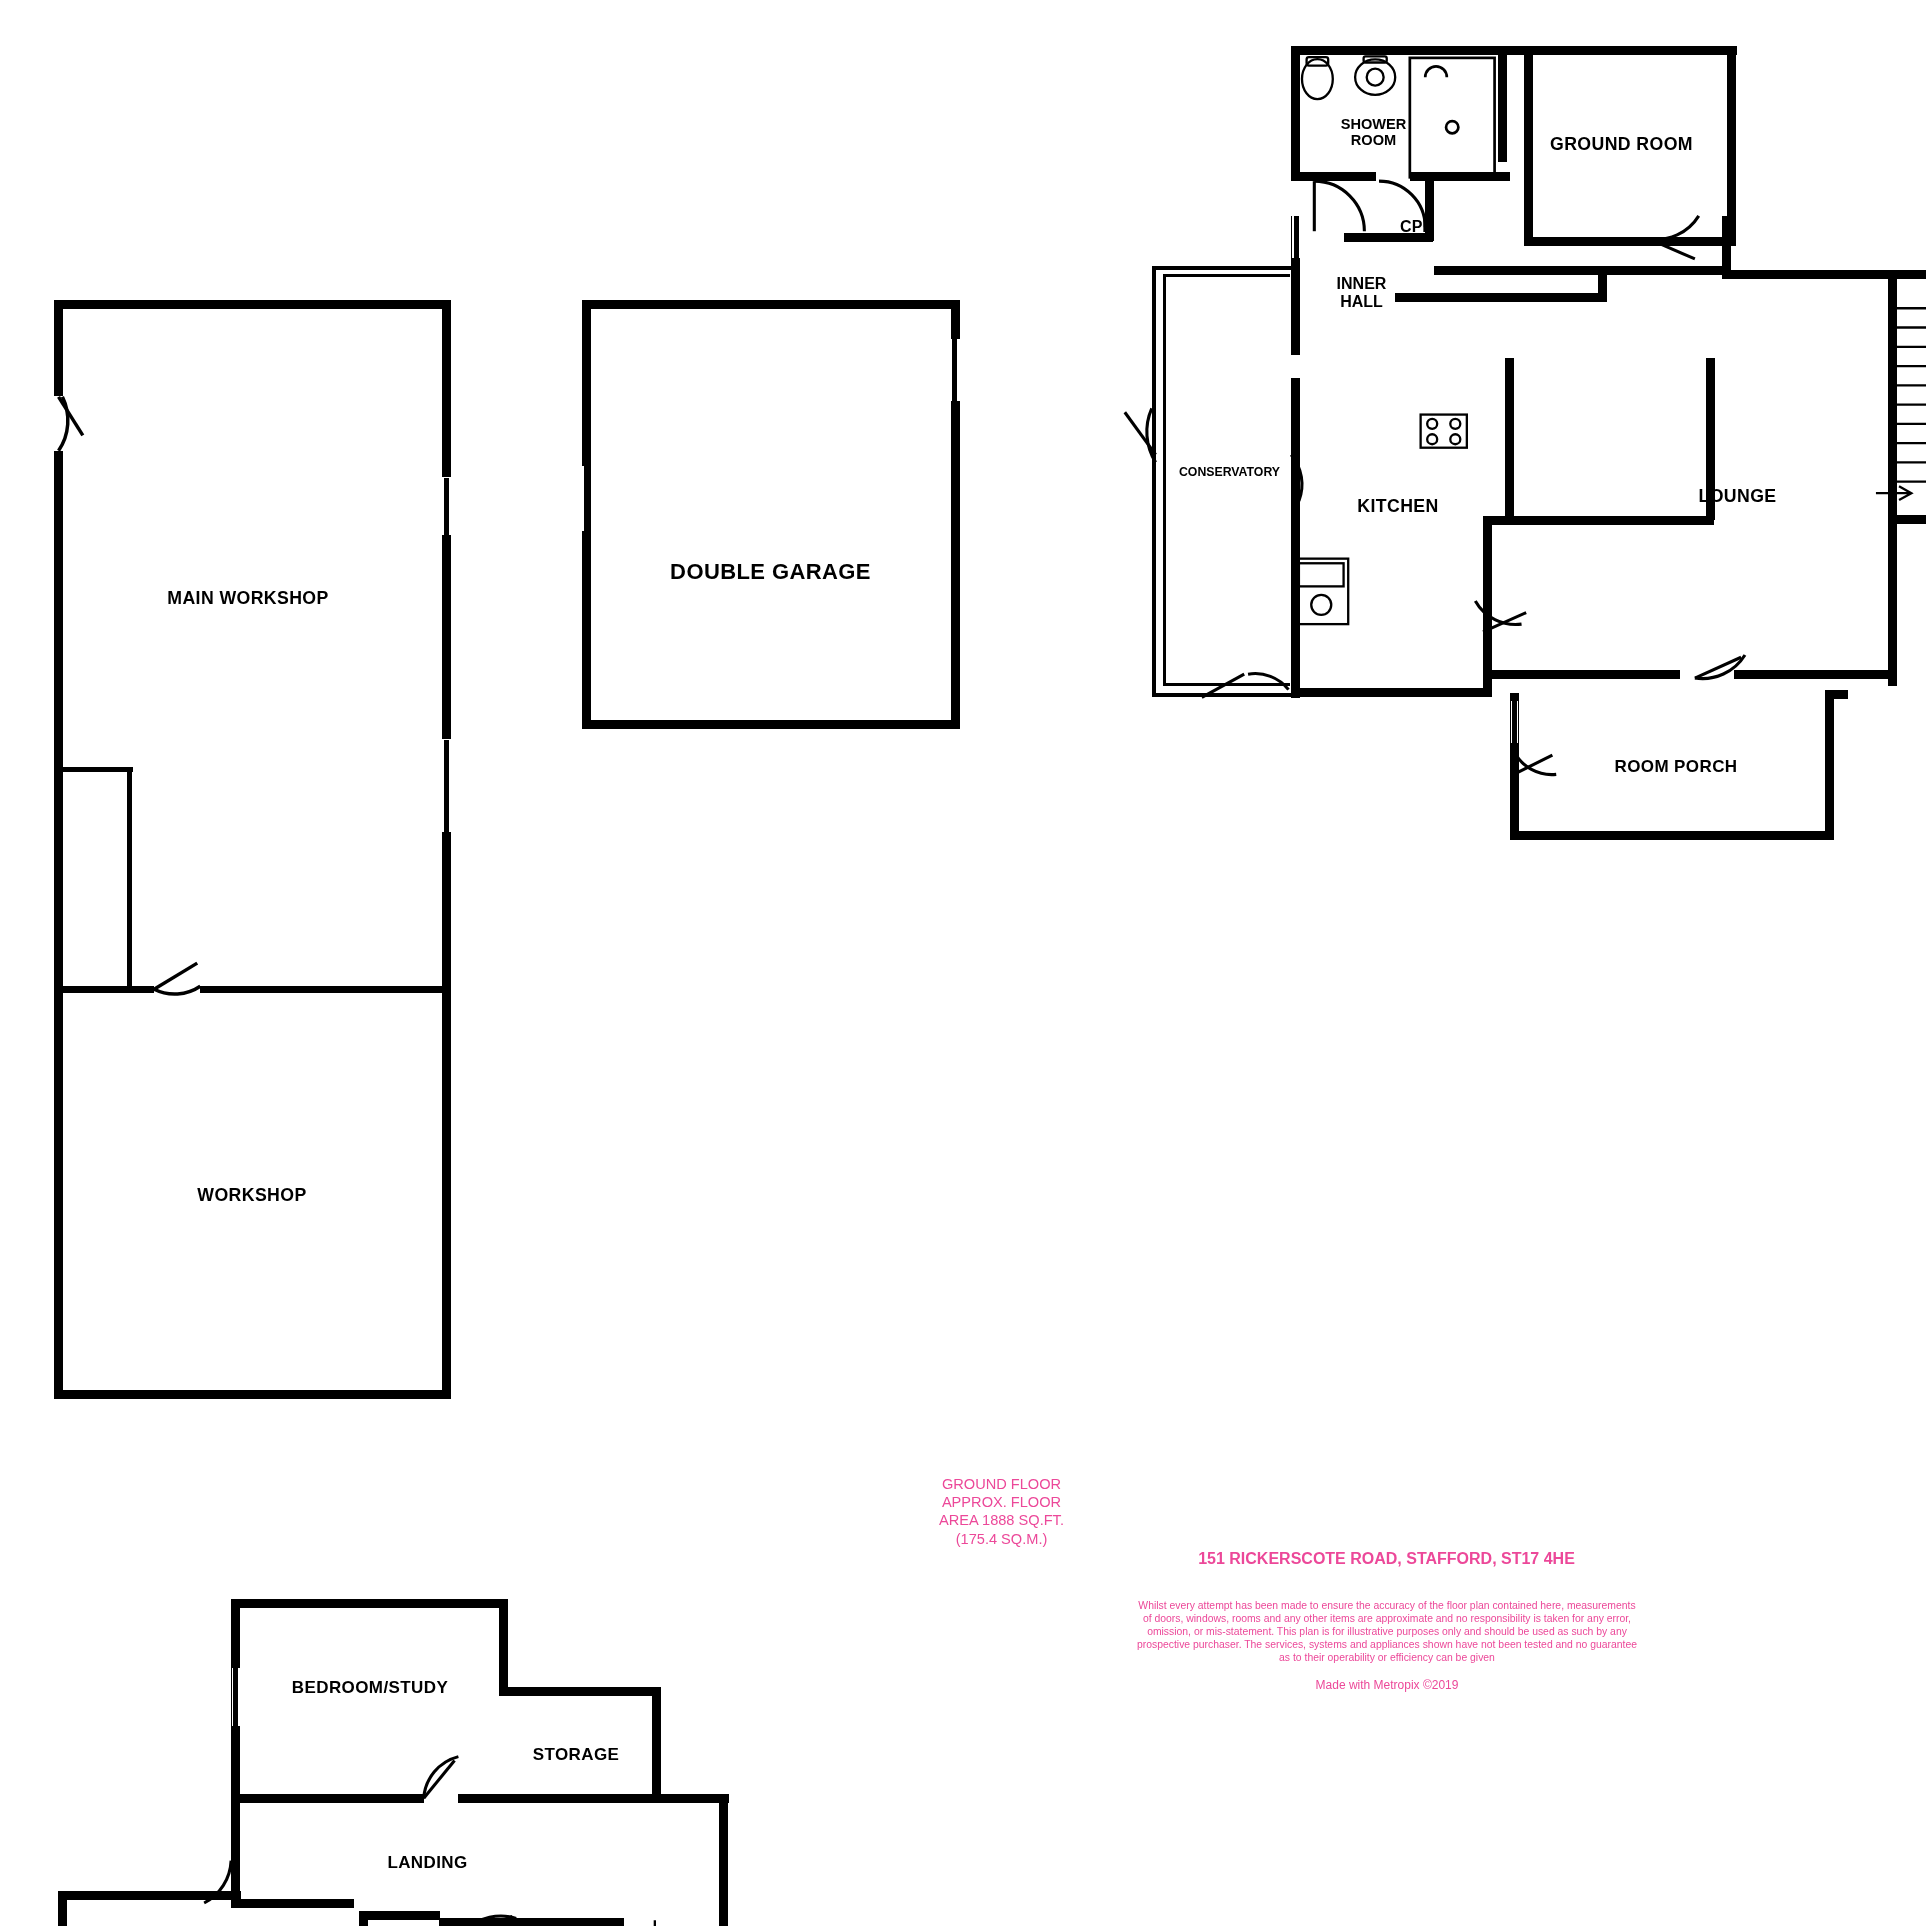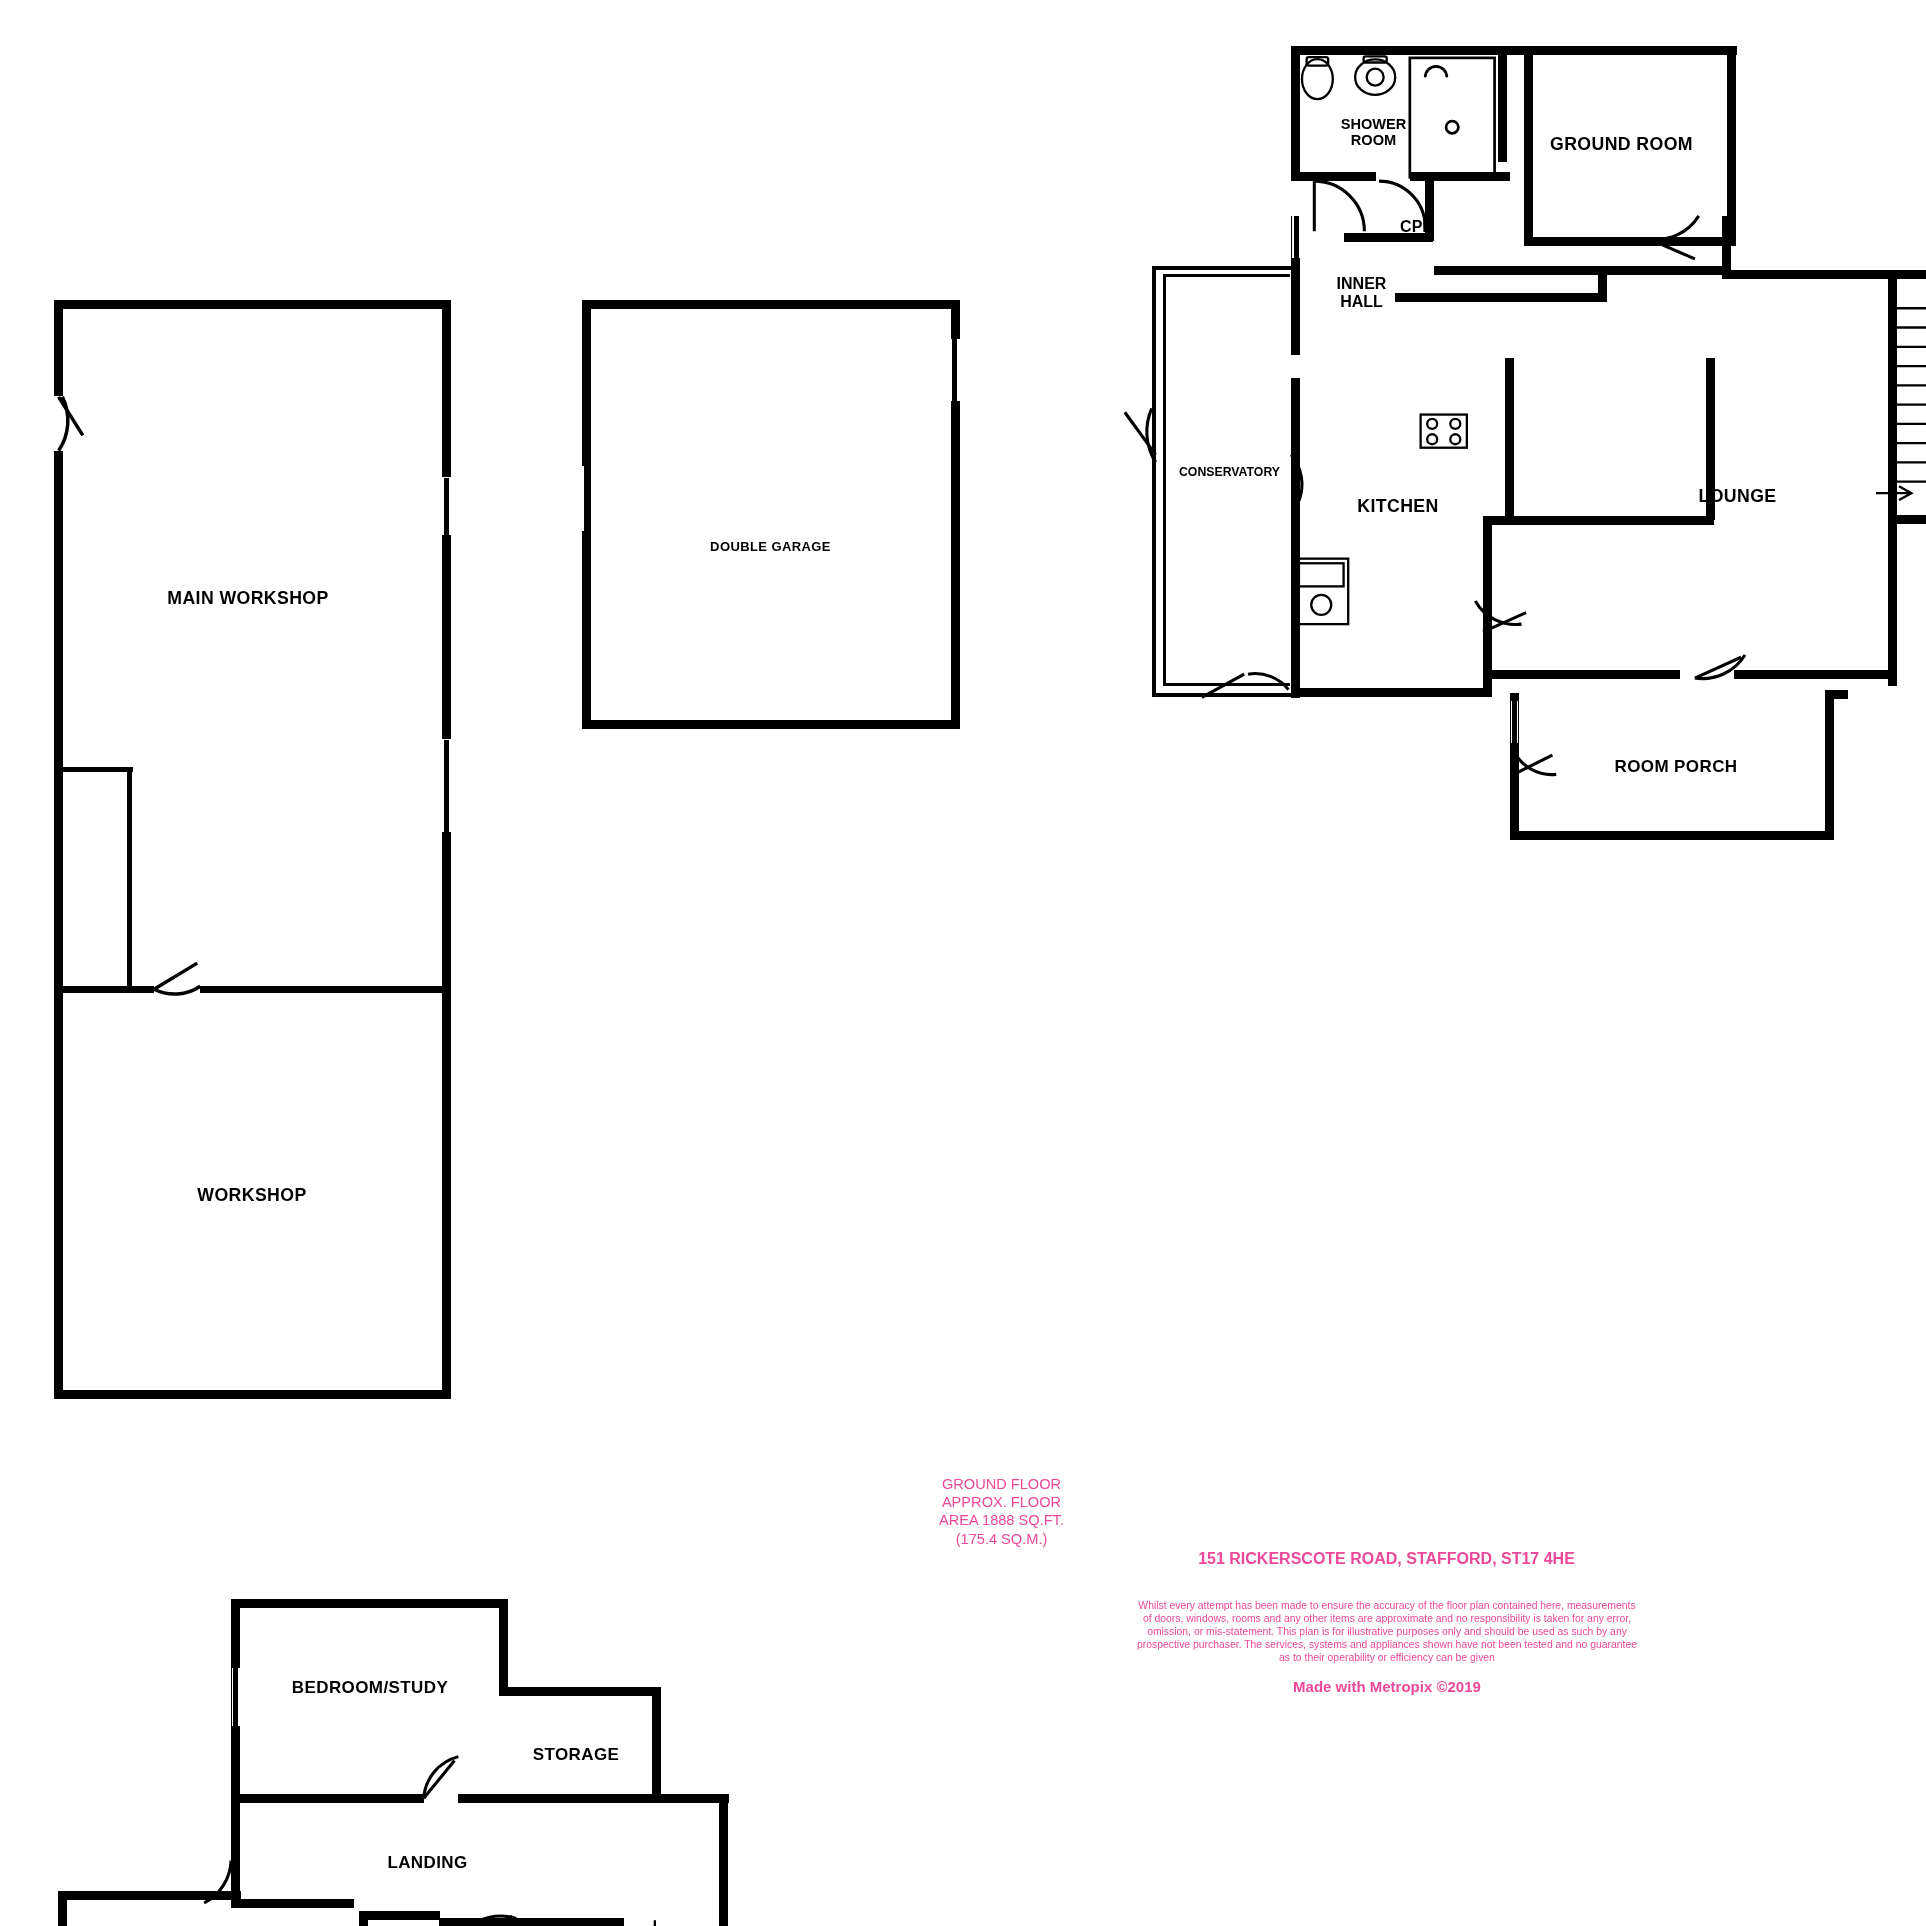--- a/index.html
+++ b/index.html
@@ -90,21 +90,21 @@
     <div class="wall" style="left:582px; top:300px; width:8.5px; height:428px;"></div>
     <div class="wall" style="left:582px; top:300px; width:378px; height:8.5px;"></div>
     <div class="wall" style="left:951px; top:300px; width:8.5px; height:39px;"></div>
     <div class="wall" style="left:952px; top:339px; width:5.4px; height:62px;"></div>
     <div class="wall" style="left:951px; top:401px; width:8.5px; height:327px;"></div>
     <div class="wall" style="left:582px; top:720px; width:378px; height:8.5px;"></div>
 
     <div class="white-gap" style="left:582px; top:466px; width:7px; height:65px;"></div>
     <div class="wall" style="left:584px; top:466px; width:4.6px; height:65px;"></div>
 
-    <div class="label" style="left:605px; top:540px; width:331px; font-size:13px; letter-spacing:0.4px;">DOUBLE GARAGE</div>
+    <div class="label" style="left:605px; top:560px; width:331px; font-size:22px; letter-spacing:0.4px;">DOUBLE GARAGE</div>
   </div>
 
   <div>
 
     <div class="wall" style="left:1291px; top:46px; width:9.2px; height:135px;"></div>
     <div class="wall" style="left:1293px; top:112px; width:5.4px; height:46px;"></div>
     <div class="wall" style="left:1291px; top:46px; width:216px; height:9.2px;"></div>
     <div class="wall" style="left:1498px; top:46px; width:9.2px; height:116px;"></div>
     <div class="wall" style="left:1291px; top:172px; width:85px; height:9.2px;"></div>
     <div class="wall" style="left:1410px; top:172px; width:100px; height:9.2px;"></div>
@@ -302,16 +302,16 @@
 APPROX. FLOOR
 AREA 1888 SQ.FT.
 (175.4 SQ.M.)</div>
 
   <div class="note" style="left:982px; top:1549px; width:809px; font-size:16px; font-weight:bold;">151 RICKERSCOTE ROAD, STAFFORD, ST17 4HE</div>
   <div class="note" style="left:1002px; top:1599px; width:770px; font-size:10.4px; font-weight:normal;">Whilst every attempt has been made to ensure the accuracy of the floor plan contained here, measurements
 of doors, windows, rooms and any other items are approximate and no responsibility is taken for any error,
 omission, or mis-statement. This plan is for illustrative purposes only and should be used as such by any
 prospective purchaser. The services, systems and appliances shown have not been tested and no guarantee
 as to their operability or efficiency can be given</div>
-  <div class="note" style="left:1002px; top:1678px; width:770px; font-size:15px; font-weight:bold;">Made with Metropix ©2019</div>
+  <div class="note" style="left:1002px; top:1678px; width:770px; font-size:12px; font-weight:normal;">Made with Metropix ©2019</div>
 
 </div>
 
 
 </body></html>

